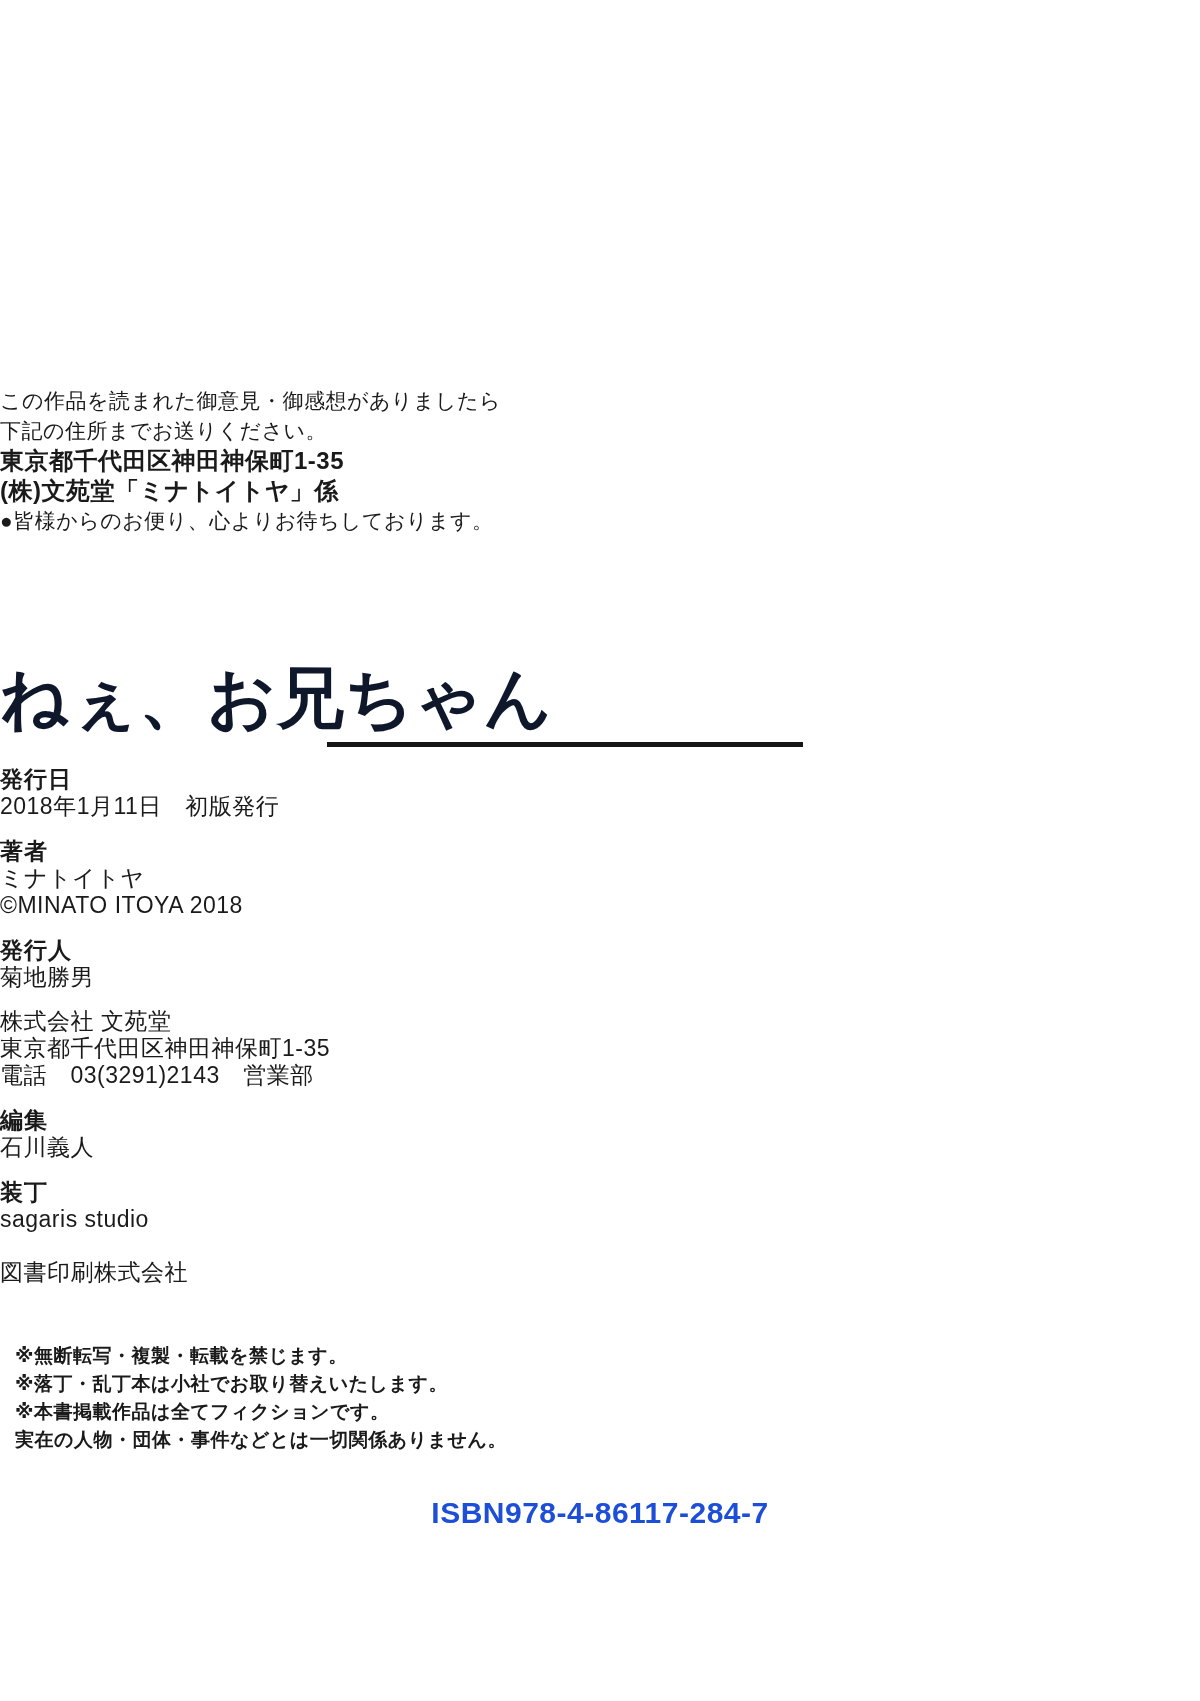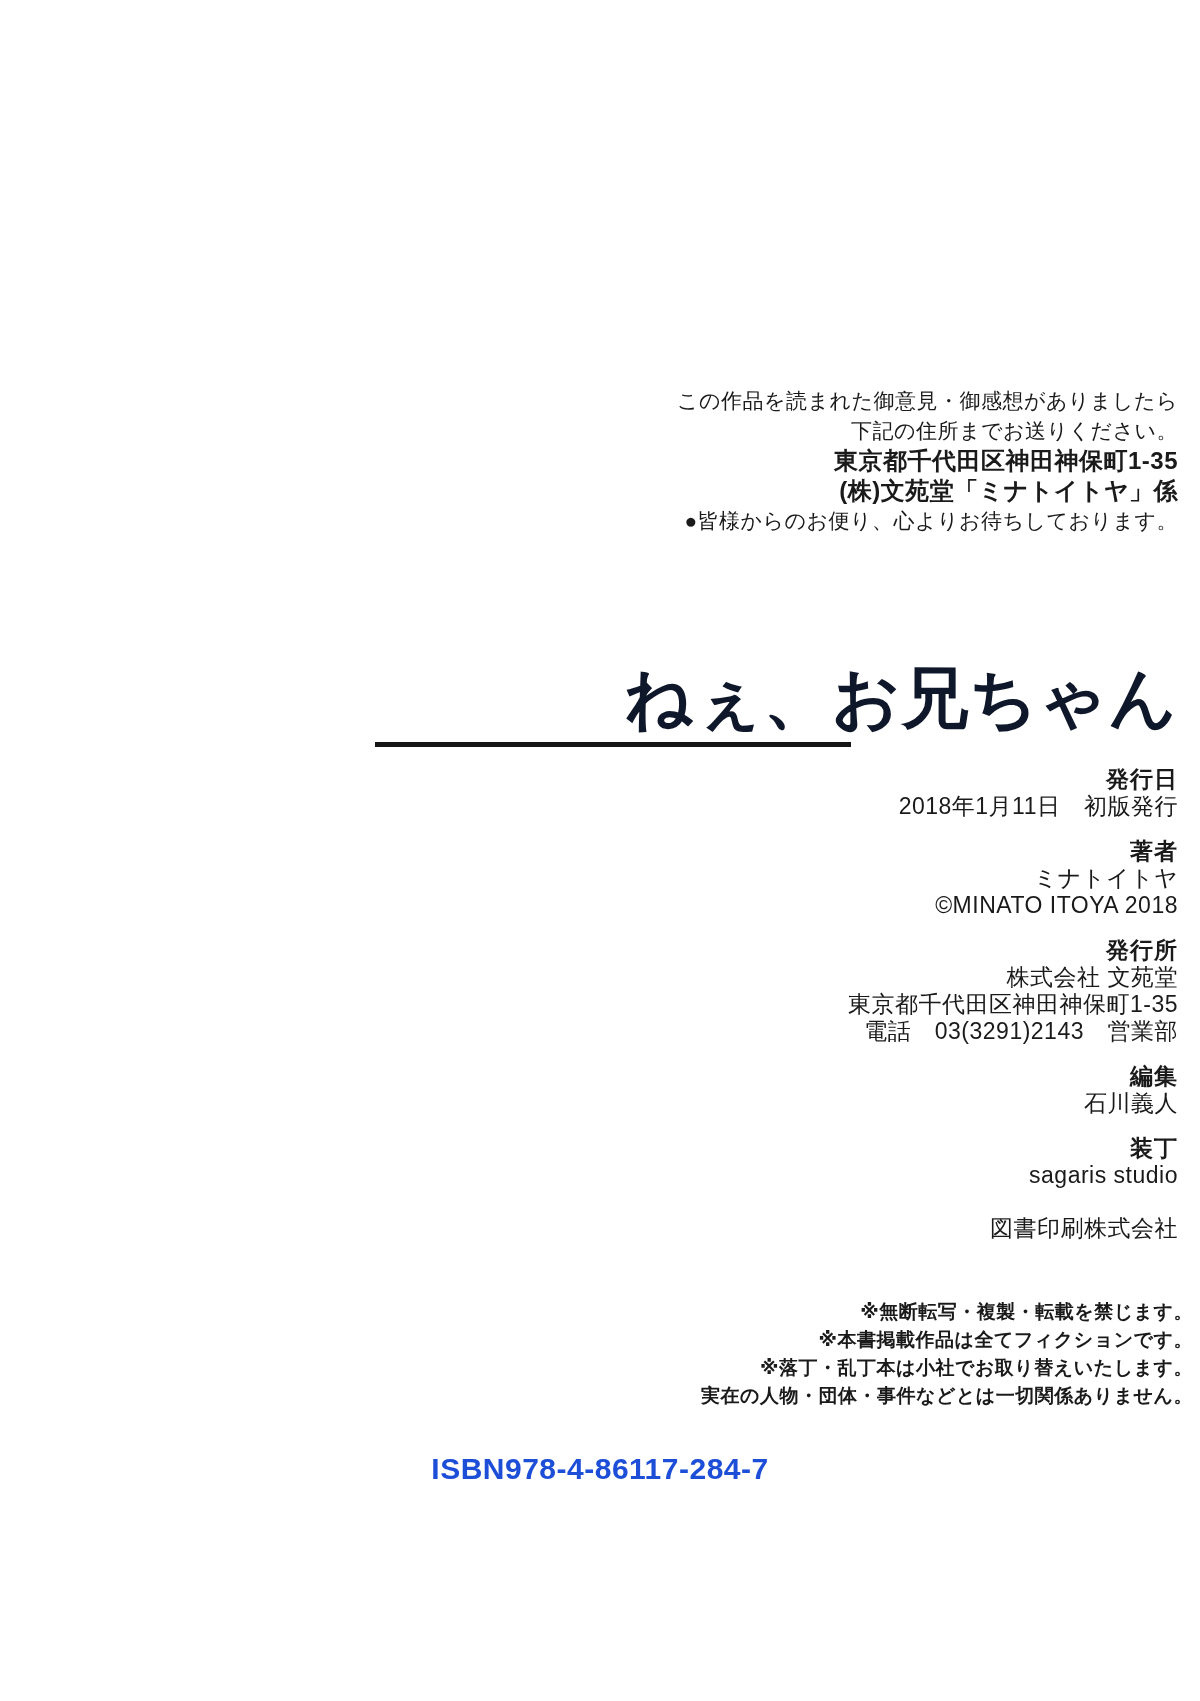--- a/index.html
+++ b/index.html
@@ -12,22 +12,21 @@
     width: 1200px;
     height: 1701px;
     margin: 0 auto;
     background: #ffffff;
     color: #1a1a1a;
     font-family: "Liberation Sans", "DejaVu Sans", sans-serif;
     overflow: hidden;
   }
   .main {
     width: 1130px; 
-    text-align: right;
-    margin-left: 48px;
+    text-align: left;
   }
 
   
   .feedback {
     padding-top: 386px;
   }
   .feedback .fb-line {
     font-size: 21px;
     line-height: 30px;
     letter-spacing: 0.5px;
@@ -135,23 +134,26 @@
         <div class="sec-label">発行日</div>
         <div class="sec-line">2018年1月11日　初版発行</div>
       </div>
 
       <div class="section">
         <div class="sec-label">著者</div>
         <div class="sec-line">ミナトイトヤ</div>
         <div class="sec-line">©MINATO ITOYA 2018</div>
       </div>
 
+      <div class="section">
+        <div class="sec-label">発行人</div>
+        <div class="sec-line">菊地勝男</div>
+      </div>
 
       <div class="section">
-        <div class="sec-label">発行所</div>
         <div class="sec-line">株式会社 文苑堂</div>
         <div class="sec-line">東京都千代田区神田神保町1-35</div>
         <div class="sec-line">電話　03(3291)2143　営業部</div>
       </div>
 
       <div class="section">
         <div class="sec-label">編集</div>
         <div class="sec-line">石川義人</div>
       </div>
 
@@ -161,22 +163,22 @@
       </div>
 
       <div class="section printer">
         <div class="sec-line">図書印刷株式会社</div>
       </div>
 
     </div>
 
     <div class="notices">
       <div class="notice-line">※無断転写・複製・転載を禁じます。</div>
+      <div class="notice-line">※落丁・乱丁本は小社でお取り替えいたします。</div>
       <div class="notice-line">※本書掲載作品は全てフィクションです。</div>
-      <div class="notice-line">※落丁・乱丁本は小社でお取り替えいたします。</div>
       <div class="notice-line">実在の人物・団体・事件などとは一切関係ありません。</div>
     </div>
 
   </div>
 
   <div class="isbn-block">
     <span class="isbn">ISBN978-4-86117-284-7</span>
   </div>
 </div>
 

